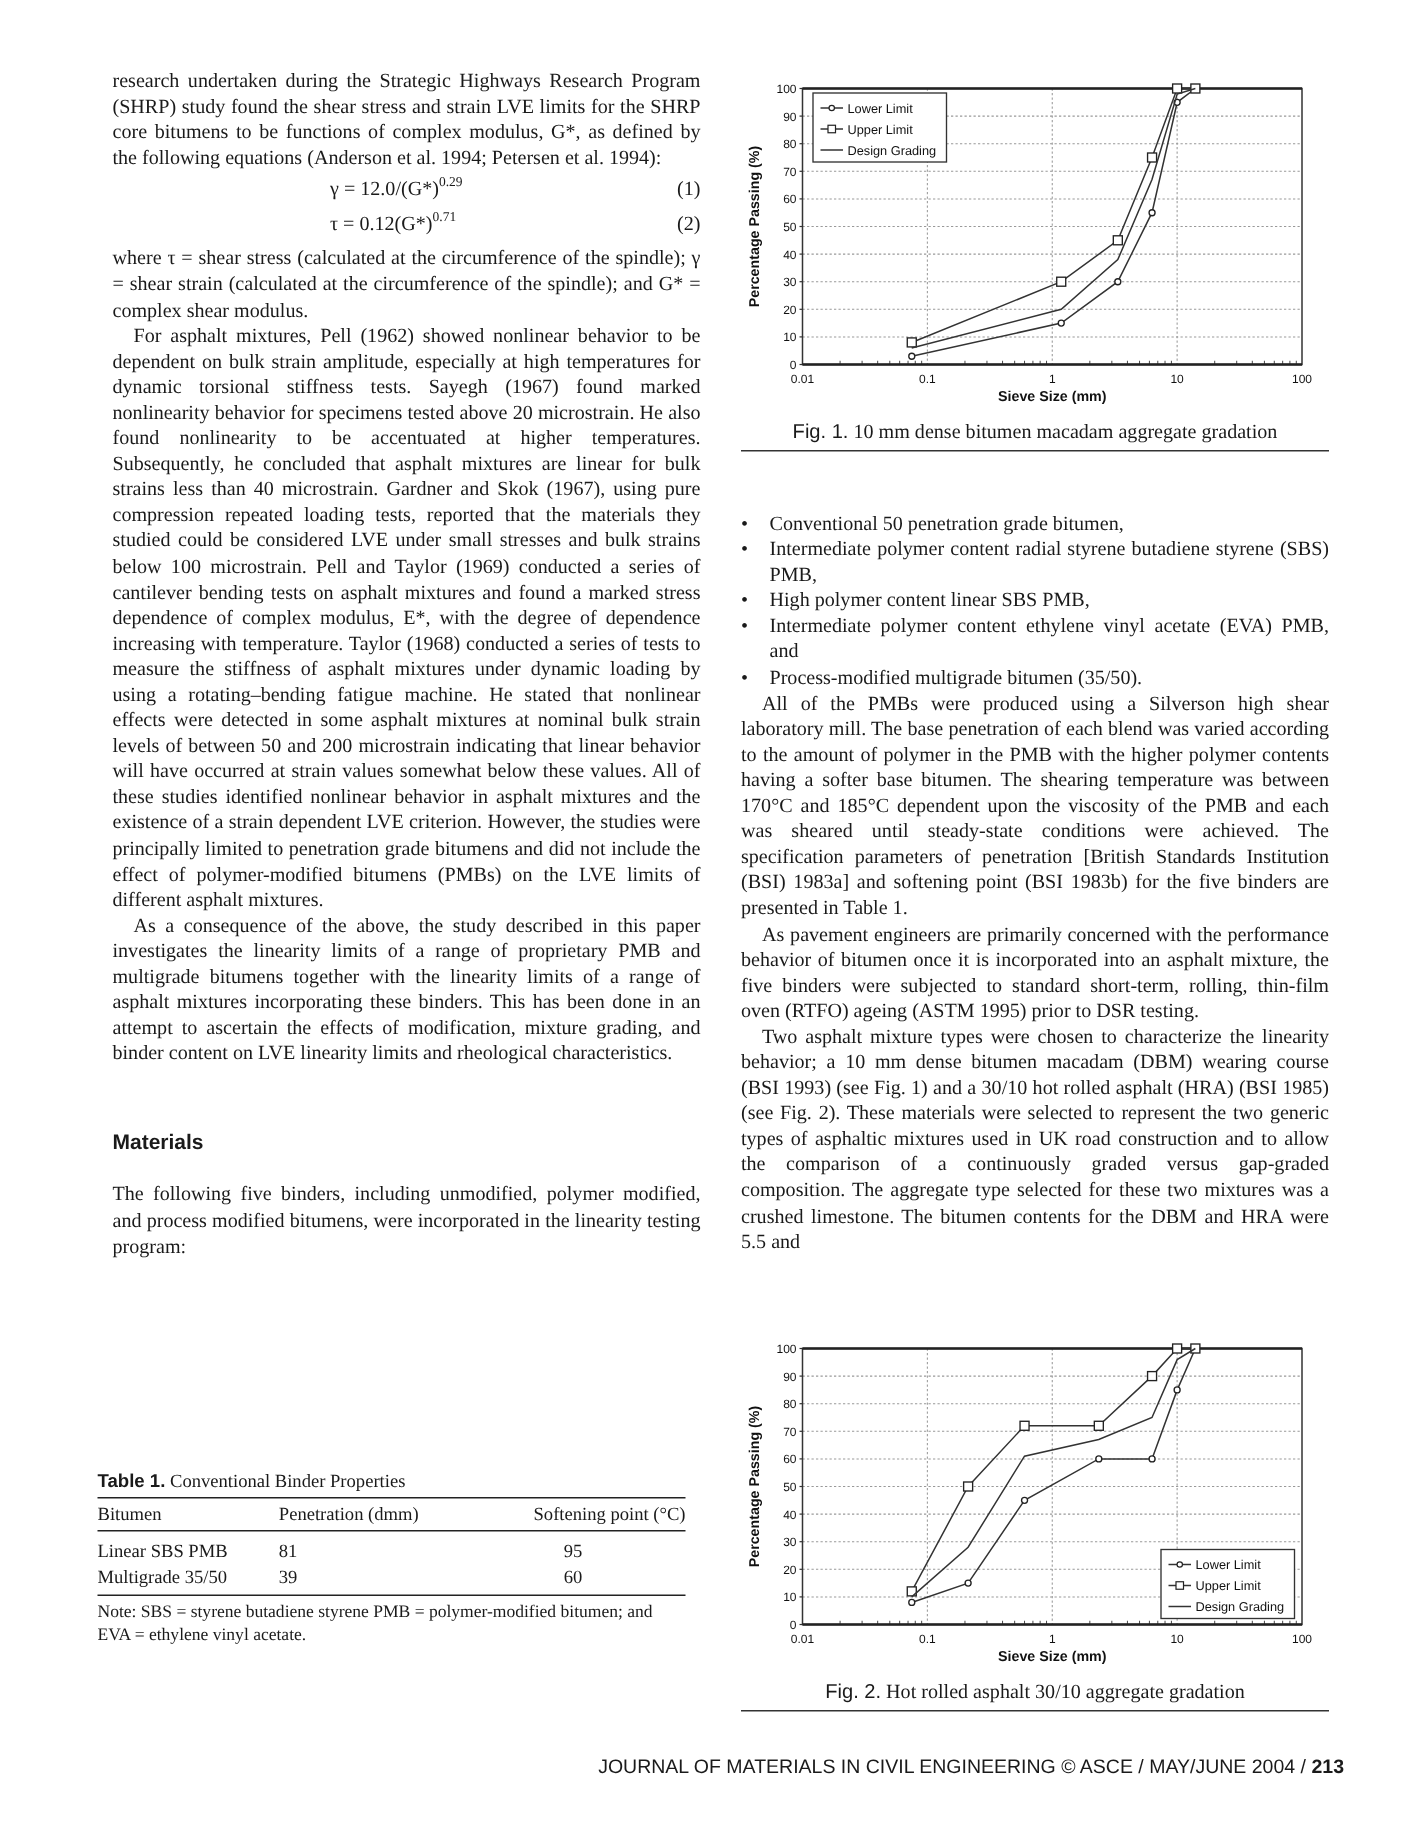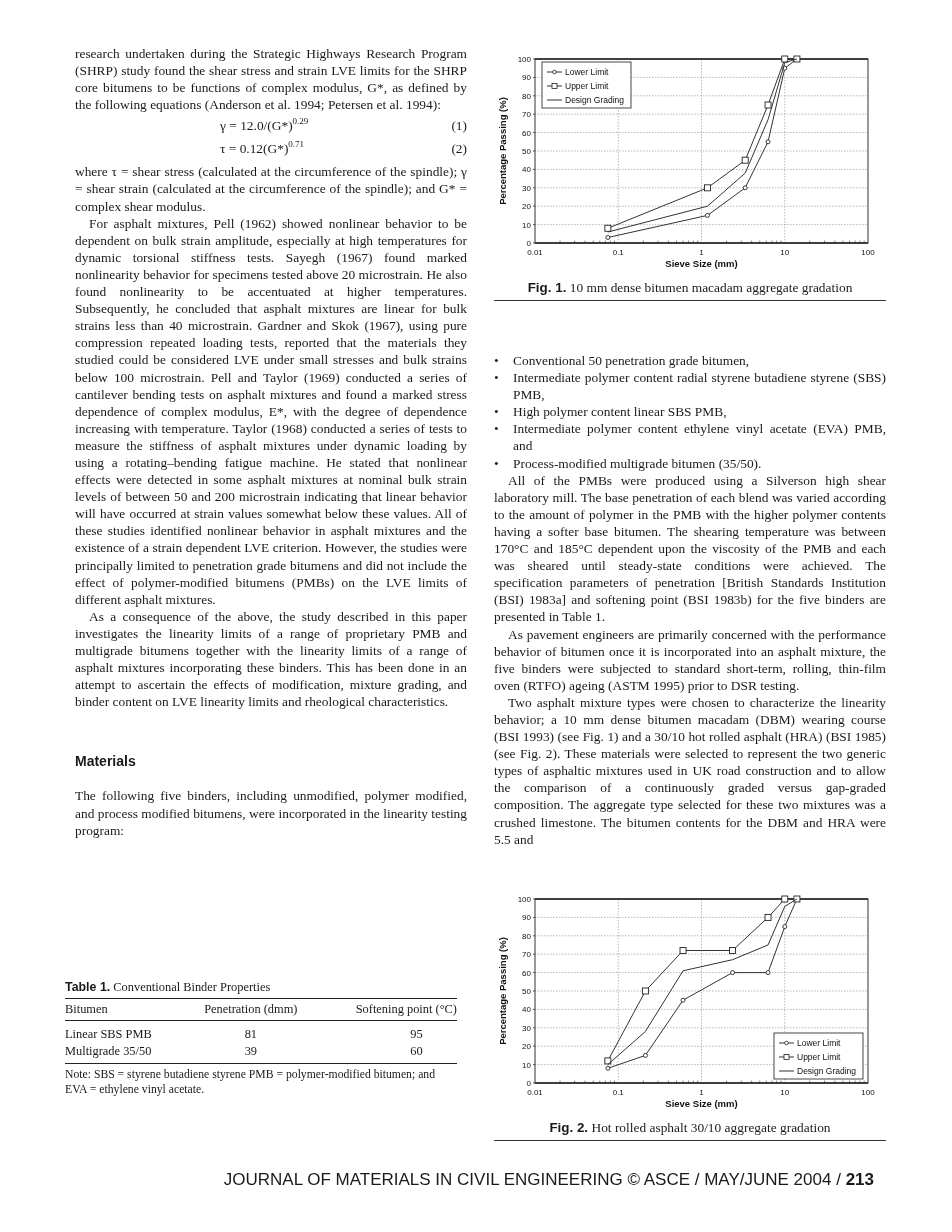--- a/index.html
+++ b/index.html
@@ -1,47 +1,47 @@
 <!DOCTYPE html>
 <html><head>
 <meta charset="utf-8">
 <style>
   html, body { margin:0; padding:0; background:#fff; }
   body { width:952px; height:1232px; position:relative; overflow:hidden; color:#1a1a1a;
          font-family:"Liberation Serif", serif; }
   .col { position:absolute; font-size:13.4px; line-height:17.1px; text-align:justify; }
   .col-left { left:75px; top:45px; width:392px; }
-  .col-right { left:494px; top:352px; width:392px; }
+  .col-right { left:494px; top:340px; width:392px; }
   p { margin:0; }
   .indent { text-indent:14px; }
   .eq { position:relative; height:19px; margin:4px 0; }
   .eq .expr { position:absolute; left:145px; }
   .eq .num { position:absolute; right:0; }
   sup { font-size:9px; vertical-align:6px; line-height:0; }
   h2 { font-family:"Liberation Sans", sans-serif; font-size:14px; font-weight:bold; margin:0; }
   ul.bullets { list-style:none; margin:0; padding:0; }
   ul.bullets li { position:relative; padding-left:19px; }
   ul.bullets li::before { content:"\2022"; position:absolute; left:0; }
   .fig { position:absolute; left:494px; width:392px; }
   .fig svg { display:block; }
   .figcap { text-align:center; font-size:13.4px; padding-bottom:4px; border-bottom:1.5px solid #333; }
-  .figcap b { font-family:"Liberation Sans", sans-serif; font-weight:bold; }
+  .figcap b { font-family:"Liberation Sans", sans-serif; font-weight:normal; }
   .table-wrap { position:absolute; left:65px; top:980px; width:392px; font-size:12.4px; }
   .table-title b { font-family:"Liberation Sans", sans-serif; }
   table { width:100%; border-collapse:collapse; margin-top:3px; }
   thead tr { border-top:1.5px solid #222; border-bottom:1px solid #222; }
   th { font-weight:normal; text-align:left; padding:3px 0;margin-left:12px; }
   td { padding:0; line-height:17px; }
   tbody tr:first-child td { padding-top:5px; }
   tbody tr:last-child td { padding-bottom:3px; }
   tbody { border-bottom:1.5px solid #222; }
-  .c { text-align:center; }
+  .c { }
   .r { text-align:right; }
   .note { font-size:11.7px; line-height:15px; margin-top:3px; }
-  .footer { position:absolute; right:78px; top:1170px; font-family:"Liberation Sans", sans-serif; font-size:17px; }
+  .footer { position:absolute; right:56px; top:1170px; font-family:"Liberation Sans", sans-serif; font-size:13px; }
   .footer b { font-weight:bold; }
   .ax { font-family:"Liberation Sans", sans-serif; font-size:8px; fill:#111; }
   .axl { font-family:"Liberation Sans", sans-serif; font-size:9.5px; font-weight:bold; fill:#111; }
   .leg { font-family:"Liberation Sans", sans-serif; font-size:8.5px; fill:#111; }
 </style>
 </head>
 <body>
 
 <div class="col col-left">
   <p>research undertaken during the Strategic Highways Research Program (SHRP) study found the shear stress and strain LVE limits for the SHRP core bitumens to be functions of complex modulus, G*, as defined by the following equations (Anderson et al. 1994; Petersen et al. 1994):</p>

